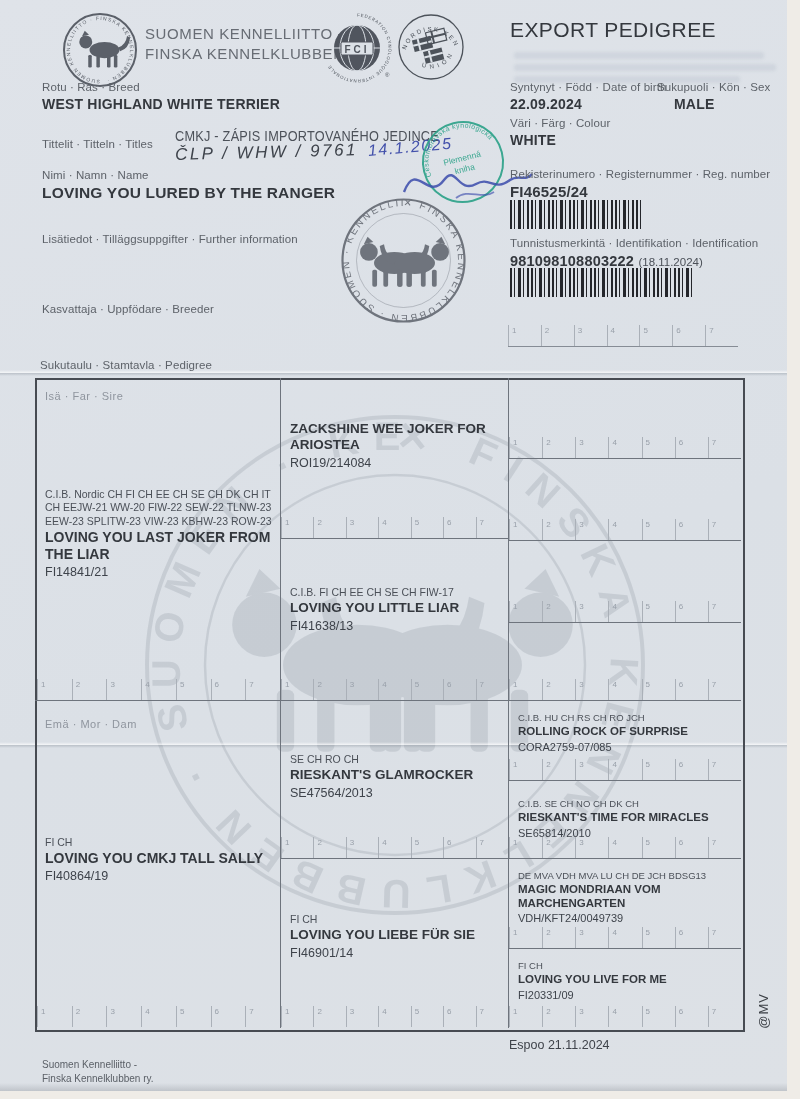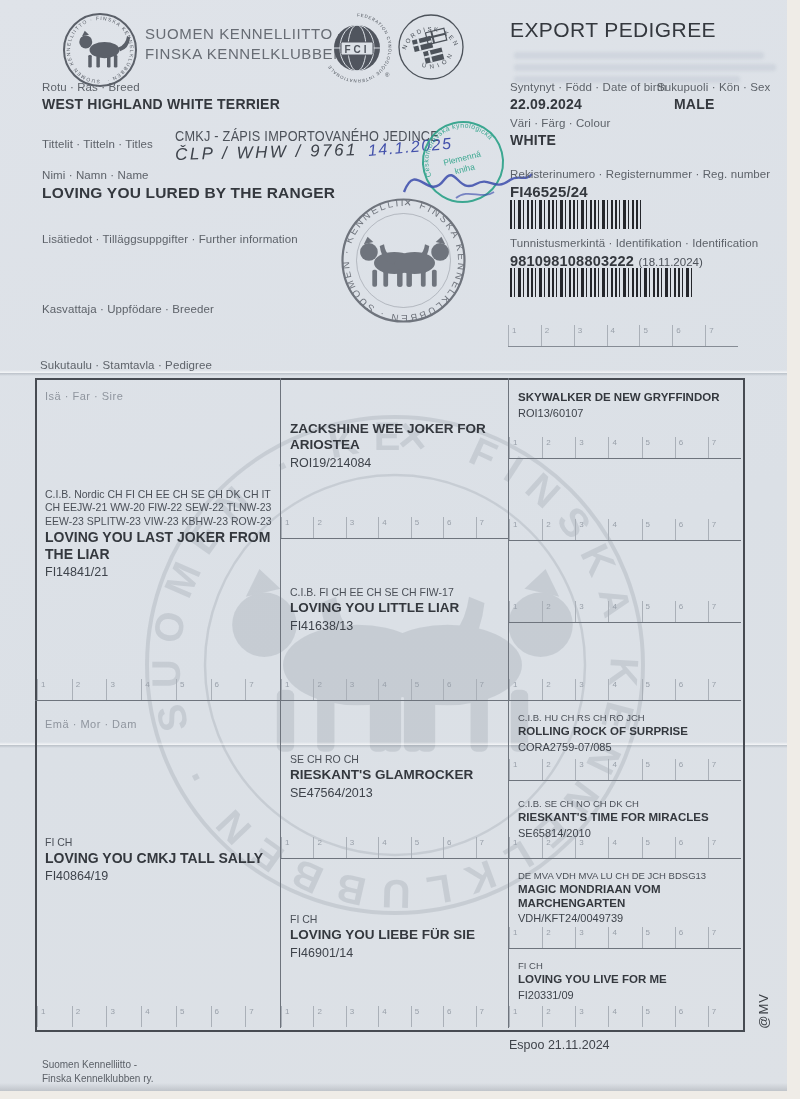--- a/index.html
+++ b/index.html
@@ -240,25 +240,20 @@
     <div class="titles">SE CH RO CH</div>
     <div class="ename">RIESKANT'S GLAMROCKER</div>
     <div class="reg">SE47564/2013</div>
   </div>
   <div class="abs entry" style="left:290px;top:913px;width:208px">
     <div class="titles">FI CH</div>
     <div class="ename">LOVING YOU LIEBE FÜR SIE</div>
     <div class="reg">FI46901/14</div>
   </div>
 
-  <div class="abs entry small" style="left:518px;top:390px;width:215px">
-    <div class="titles"></div>
-    <div class="ename">SKYWALKER DE NEW GRYFFINDOR</div>
-    <div class="reg">ROI13/60107</div>
-  </div>
   <div class="abs entry small" style="left:518px;top:712px;width:215px">
     <div class="titles">C.I.B. HU CH RS CH RO JCH</div>
     <div class="ename">ROLLING ROCK OF SURPRISE</div>
     <div class="reg">CORA2759-07/085</div>
   </div>
   <div class="abs entry small" style="left:518px;top:798px;width:215px">
     <div class="titles">C.I.B. SE CH NO CH DK CH</div>
     <div class="ename">RIESKANT'S TIME FOR MIRACLES</div>
     <div class="reg">SE65814/2010</div>
   </div>

